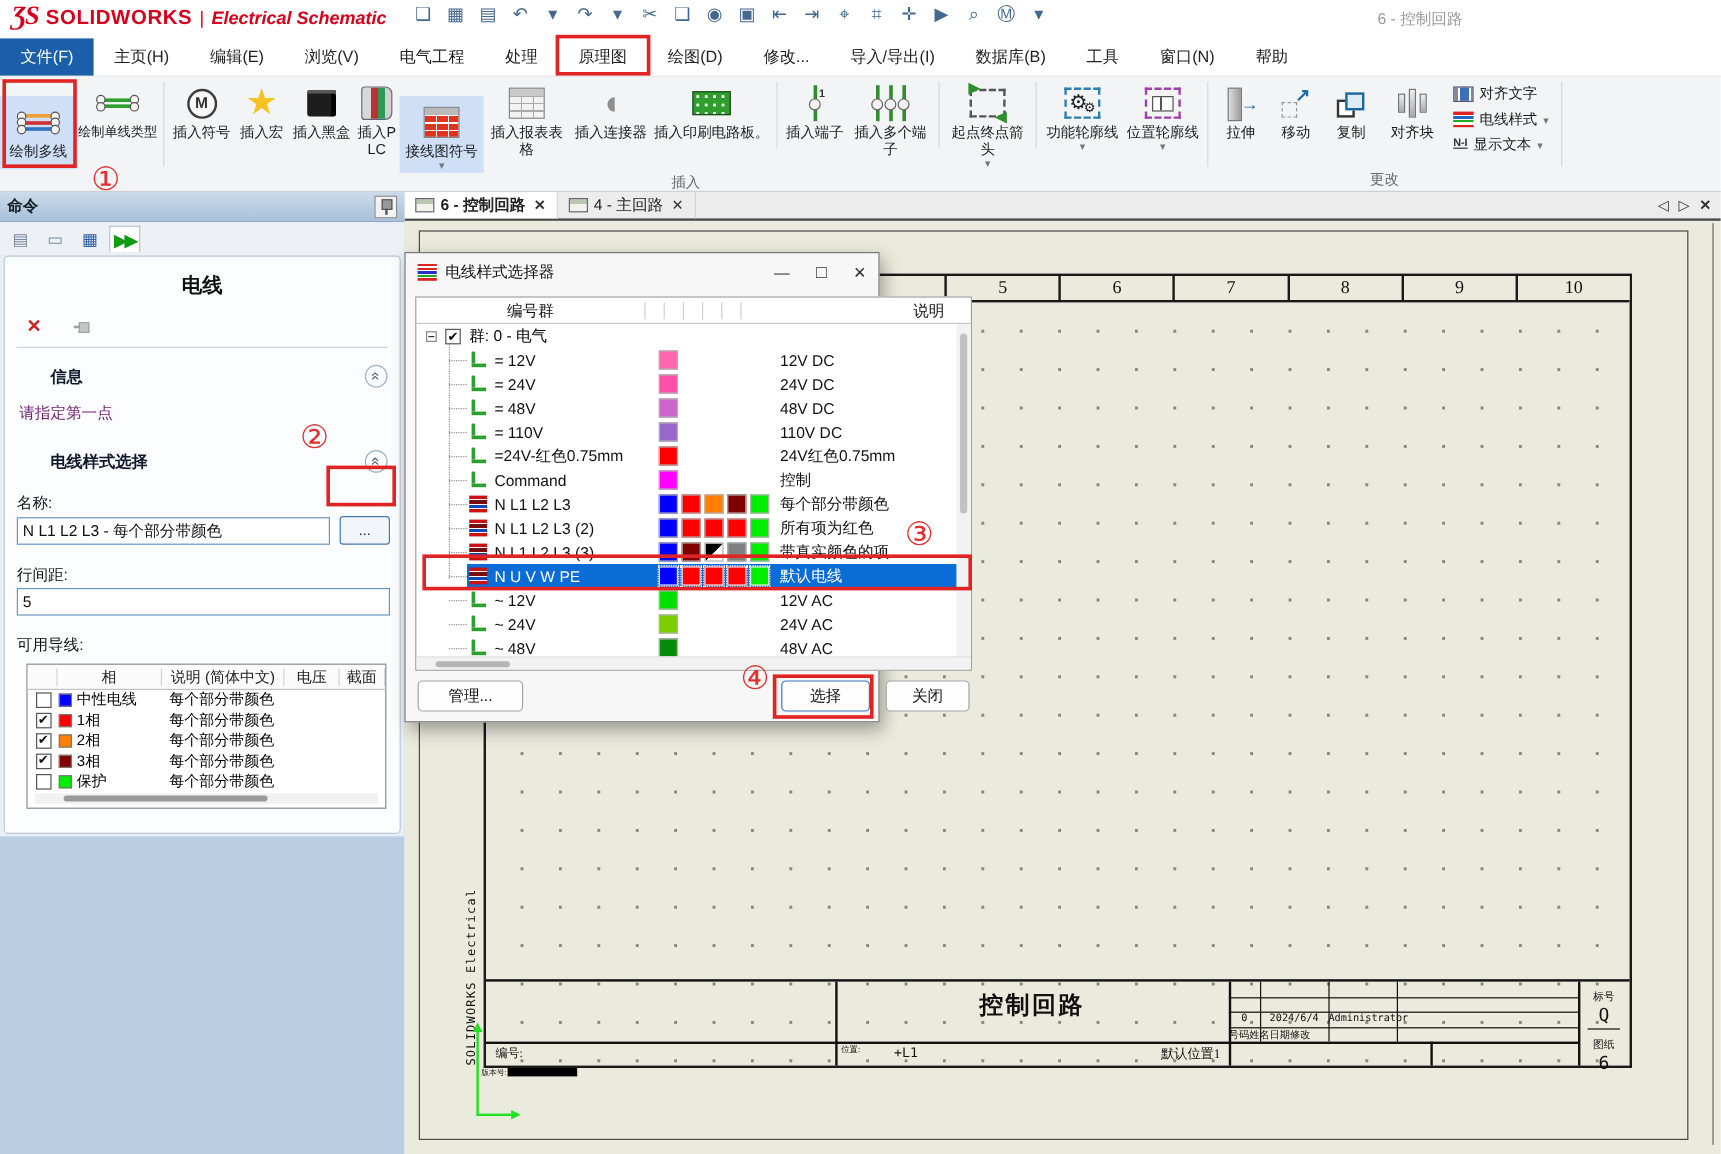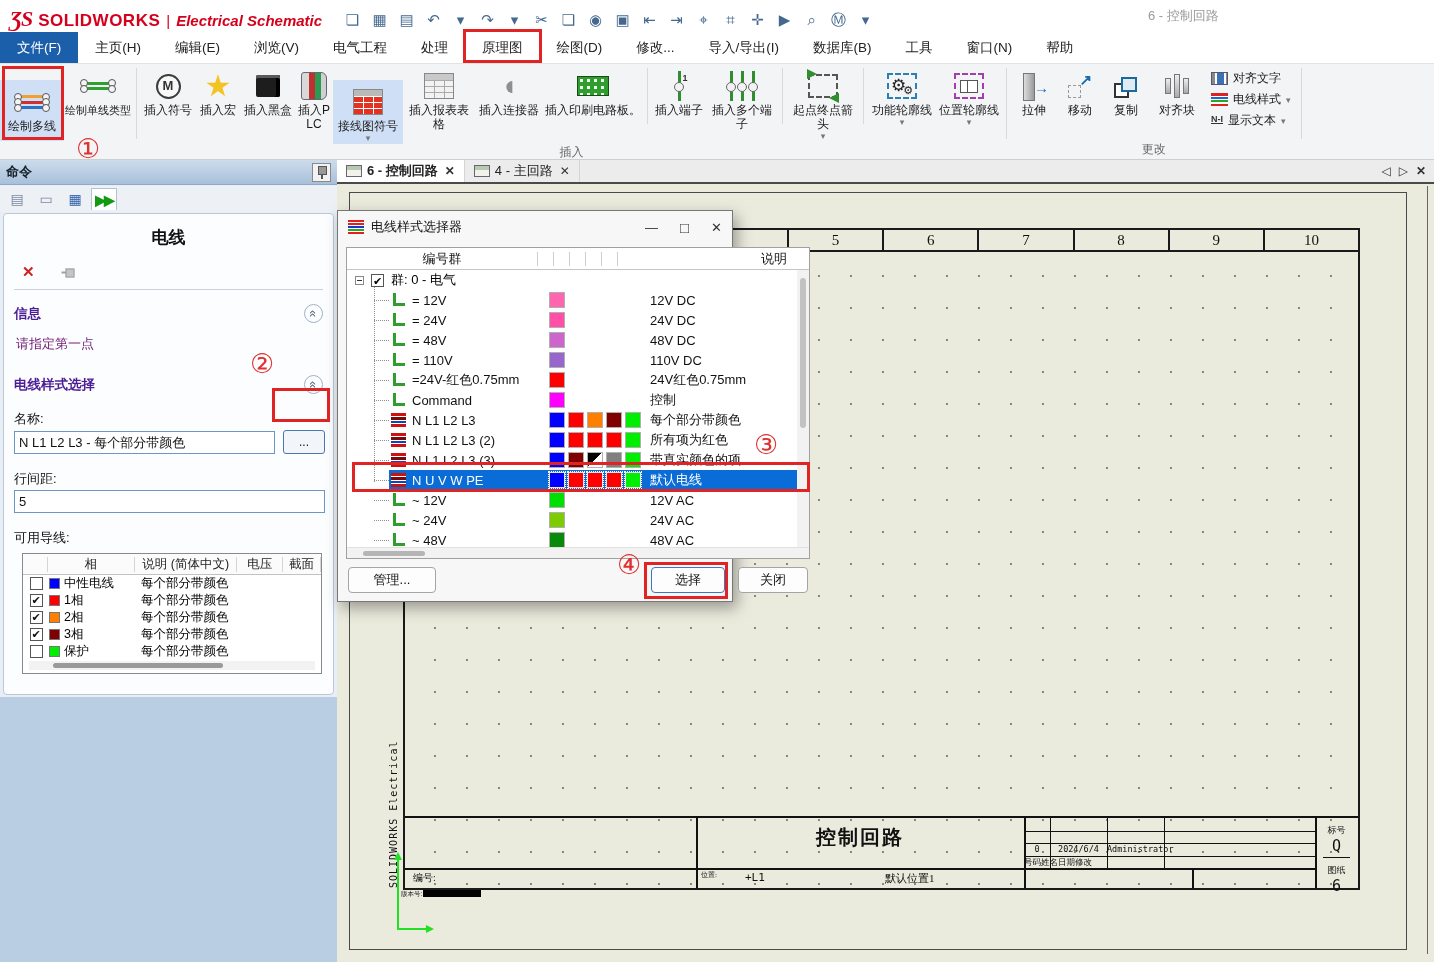--- a/index.html
+++ b/index.html
@@ -1,19 +1,19 @@
 <!DOCTYPE html>
 <html><head>
 <meta charset="utf-8">
 <style>
 * { margin:0; padding:0; box-sizing:border-box; }
 html,body { width:1434px; height:962px; font-family:"Liberation Sans",sans-serif; background:#fff; overflow:hidden; position:relative; }
 
 
-.titlebar{position:absolute;left:0;top:0;width:1398px;height:32px;background:#fff;display:flex;align-items:flex-end;}
+.titlebar{position:absolute;left:0;top:0;width:1398px;height:32px;background:#fff;display:flex;align-items:flex-start;}
 .logo{display:flex;align-items:baseline;gap:6px;padding-left:10px;white-space:nowrap;}
 .dslogo{font:italic bold 22px "Liberation Serif",serif;color:#d6001c;letter-spacing:-1px;}
 .brand{font:bold 17px "Liberation Sans",sans-serif;color:#d6001c;letter-spacing:.5px;}
 .brand-sep{color:#d6001c;font-size:15px;}
 .product{font:italic bold 15px "Liberation Sans",sans-serif;color:#d6001c;}
 .qbar{display:flex;align-items:center;gap:2px;margin-left:18px;}
 .qicon{width:25px;height:24px;display:flex;align-items:center;justify-content:center;font-size:15px;color:#44688f;cursor:default;}
 .win-title{position:absolute;left:1148px;top:7px;font-size:13px;color:#9a9a9a;}
 
 
@@ -101,21 +101,21 @@
 .ptool{width:26px;height:22px;display:flex;align-items:center;justify-content:center;font-size:14px;color:#556;}
 .ptool.active{background:#fff;border:1px solid #b5c2d2;border-bottom:none;}
 .g-doc{color:#7a8aa0;} .g-box{color:#7a8aa0;} .g-table{color:#2f62a8;} .g-run{color:#139a13;font-weight:bold;letter-spacing:-2px;}
 .panel-card{position:absolute;left:3px;top:53px;width:331px;height:482px;background:#fcfdfe;border:1px solid #bcc8d6;border-radius:4px;}
 .wire-title{margin-top:12px;text-align:center;font-size:17px;font-weight:bold;color:#111;}
 .card-actions{display:flex;gap:28px;margin:14px 0 0 18px;align-items:center;}
 .xicon{color:#cc2222;font-weight:bold;font-size:15px;}
 .pin-gray{opacity:.55;transform:rotate(90deg);}
 .card-hr{margin:8px 10px 0 10px;border-top:1px solid #c9d2dc;}
 .sec{display:flex;align-items:center;margin:14px 10px 0 10px;}
-.sec-title{font-weight:bold;font-size:13.5px;color:#4c1d95;}
+.sec-title{font-weight:bold;font-size:13.5px;color:#0f172a;margin-left:28px;}
 .chev{margin-left:auto;width:19px;height:19px;border:1px solid #9fb2c6;border-radius:50%;display:flex;align-items:center;justify-content:center;color:#4a5a6a;}
 .chev::before{content:"\00AB";display:block;transform:rotate(90deg);font-size:13px;line-height:13px;}
 .info-text{margin:12px 10px 0 12px;font-size:13px;color:#701a75;}
 .fld-label{margin:16px 10px 2px 10px;font-size:13px;color:#111;}
 .fld-row{display:flex;align-items:center;margin:0 8px 0 10px;gap:8px;}
 .tinput{flex:1;height:23px;border:1px solid #6a96c8;background:#fff;font-size:13px;padding:0 4px;line-height:21px;color:#111;white-space:nowrap;overflow:hidden;}
 .browse-btn{width:42px;height:24px;border:1px solid #4a78b0;border-radius:3px;background:#f2f6fb;font-size:12px;text-align:center;line-height:22px;color:#222;}
 .ptable{position:relative;margin:6px 0 0 18px;width:300px;height:121px;border:1px solid #8a8a8a;background:#fff;overflow:hidden;font-size:12.5px;}
 .pt-head{display:flex;height:21px;border-bottom:1px solid #c2c2c2;background:#fbfbfb;align-items:center;}
 .pt-head span{display:block;text-align:center;border-right:1px solid #d5d5d5;height:15px;line-height:15px;color:#222;}
@@ -139,21 +139,21 @@
 .ruler-fill{width:384px;border-right:2px solid #1a1a1a;}
 .rcell{flex:1;border-right:2px solid #1a1a1a;text-align:center;font:15px "Liberation Serif",serif;color:#111;line-height:20px;}
 .rcell:last-child{border-right:none;}
 .tblock{position:absolute;left:0;right:0;bottom:0;height:72px;border-top:2px solid #111;font-family:"Liberation Serif",serif;}
 .tb-v{position:absolute;top:0;bottom:0;width:2px;background:#111;}
 .tb-h{position:absolute;height:2px;background:#111;}
 .sheet-title{position:absolute;left:291px;width:328px;top:6px;text-align:center;font-size:20px;font-weight:bold;color:#111;letter-spacing:2px;}
 .tb-num-label{position:absolute;left:8px;top:53px;font-size:10px;color:#111;}
 .tb-loc-label{position:absolute;left:296px;top:52px;font-size:7px;color:#111;}
 .tb-loc-val{position:absolute;left:340px;top:53px;font-size:11px;color:#111;font-family:"DejaVu Sans Mono",monospace;}
-.tb-loc-name{position:absolute;left:480px;top:53px;width:132px;font-size:11px;color:#111;}
+.tb-loc-name{position:absolute;left:480px;top:53px;width:132px;text-align:right;font-size:11px;color:#111;}
 .revtable{position:absolute;left:619px;top:0;width:291px;height:50px;font-family:"DejaVu Sans Mono",monospace;}
 .revtable .rl{position:absolute;left:0;right:0;height:1px;background:#111;}
 .revtable .rc{position:absolute;top:0;bottom:0;width:1px;background:#111;}
 .rev-vals,.rev-heads{position:absolute;left:0;width:291px;display:flex;font-size:8.5px;color:#111;}
 .rev-vals{top:26px;} .rev-heads{top:39px;}
 .rev-vals span,.rev-heads span{display:block;text-align:center;}
 .rv0{width:26px;} .rv1{width:57px;} .rv2{width:57px;} .rv3{width:151px;}
 .markbox{position:absolute;left:910px;top:0;right:0;bottom:0;text-align:center;color:#111;}
 .markbox .sm{font-size:9px;margin-top:6px;}
 .markbox .bg{font-size:15px;font-family:"DejaVu Sans Mono",monospace;}

